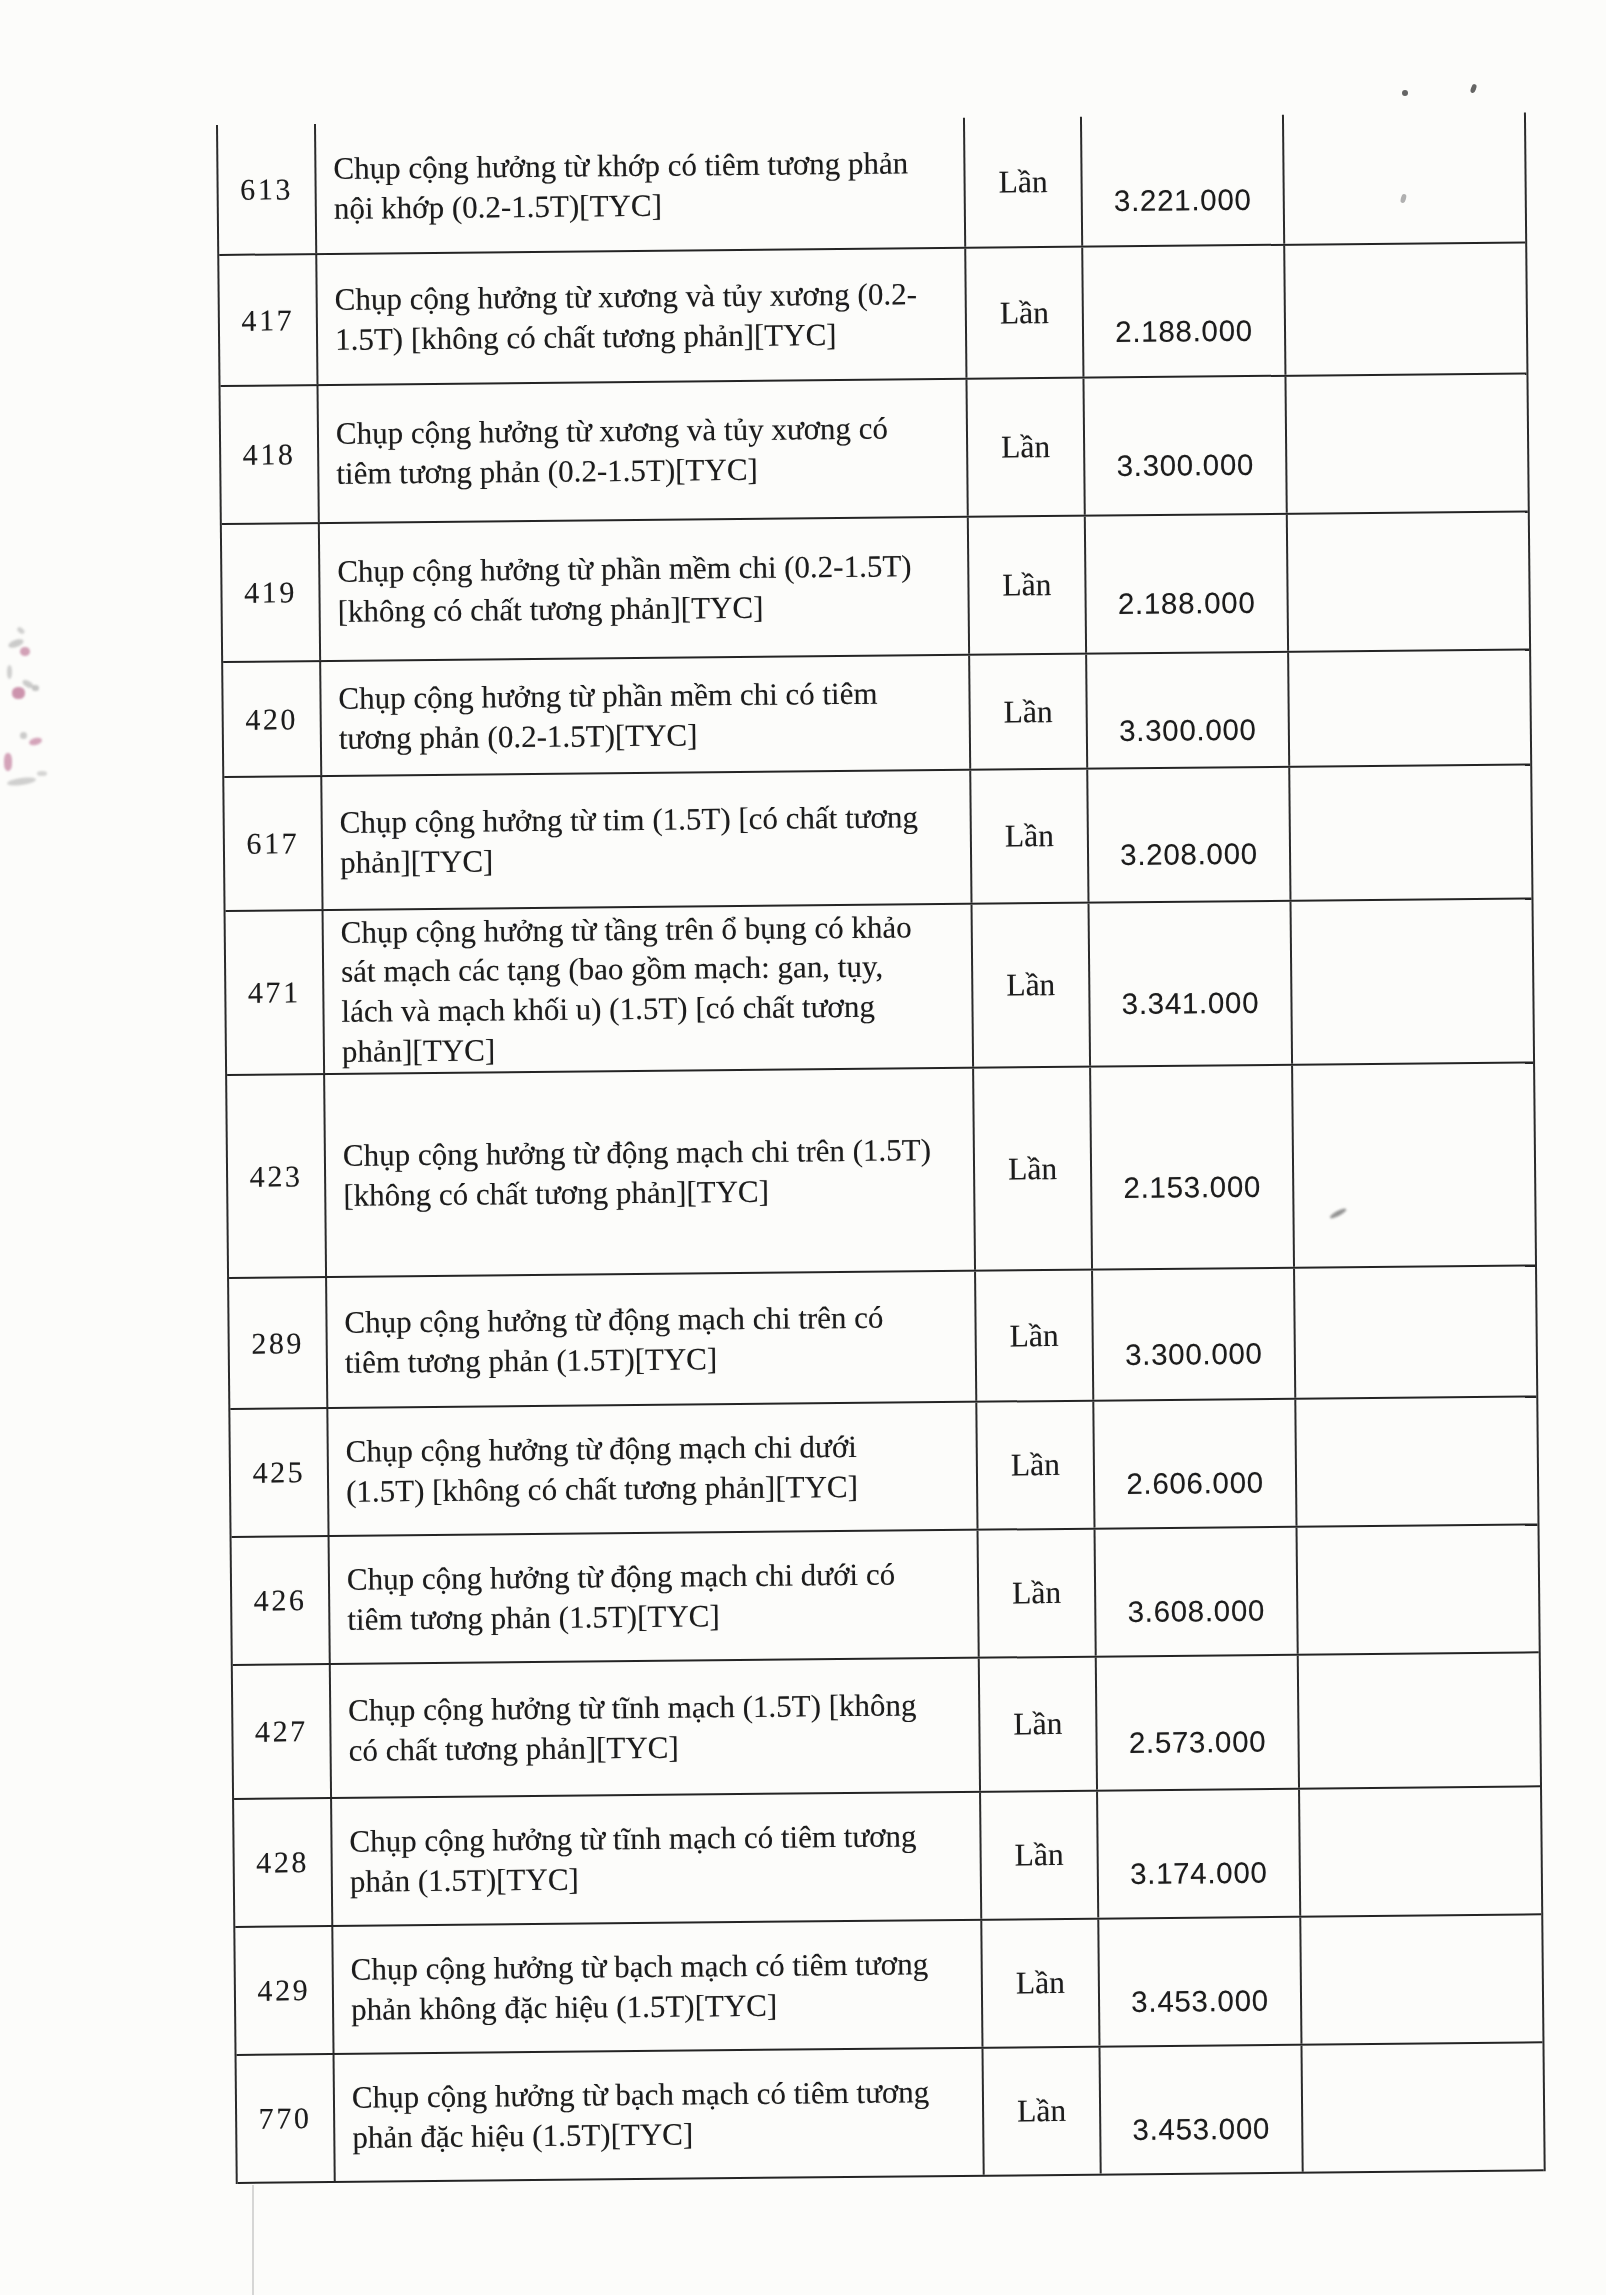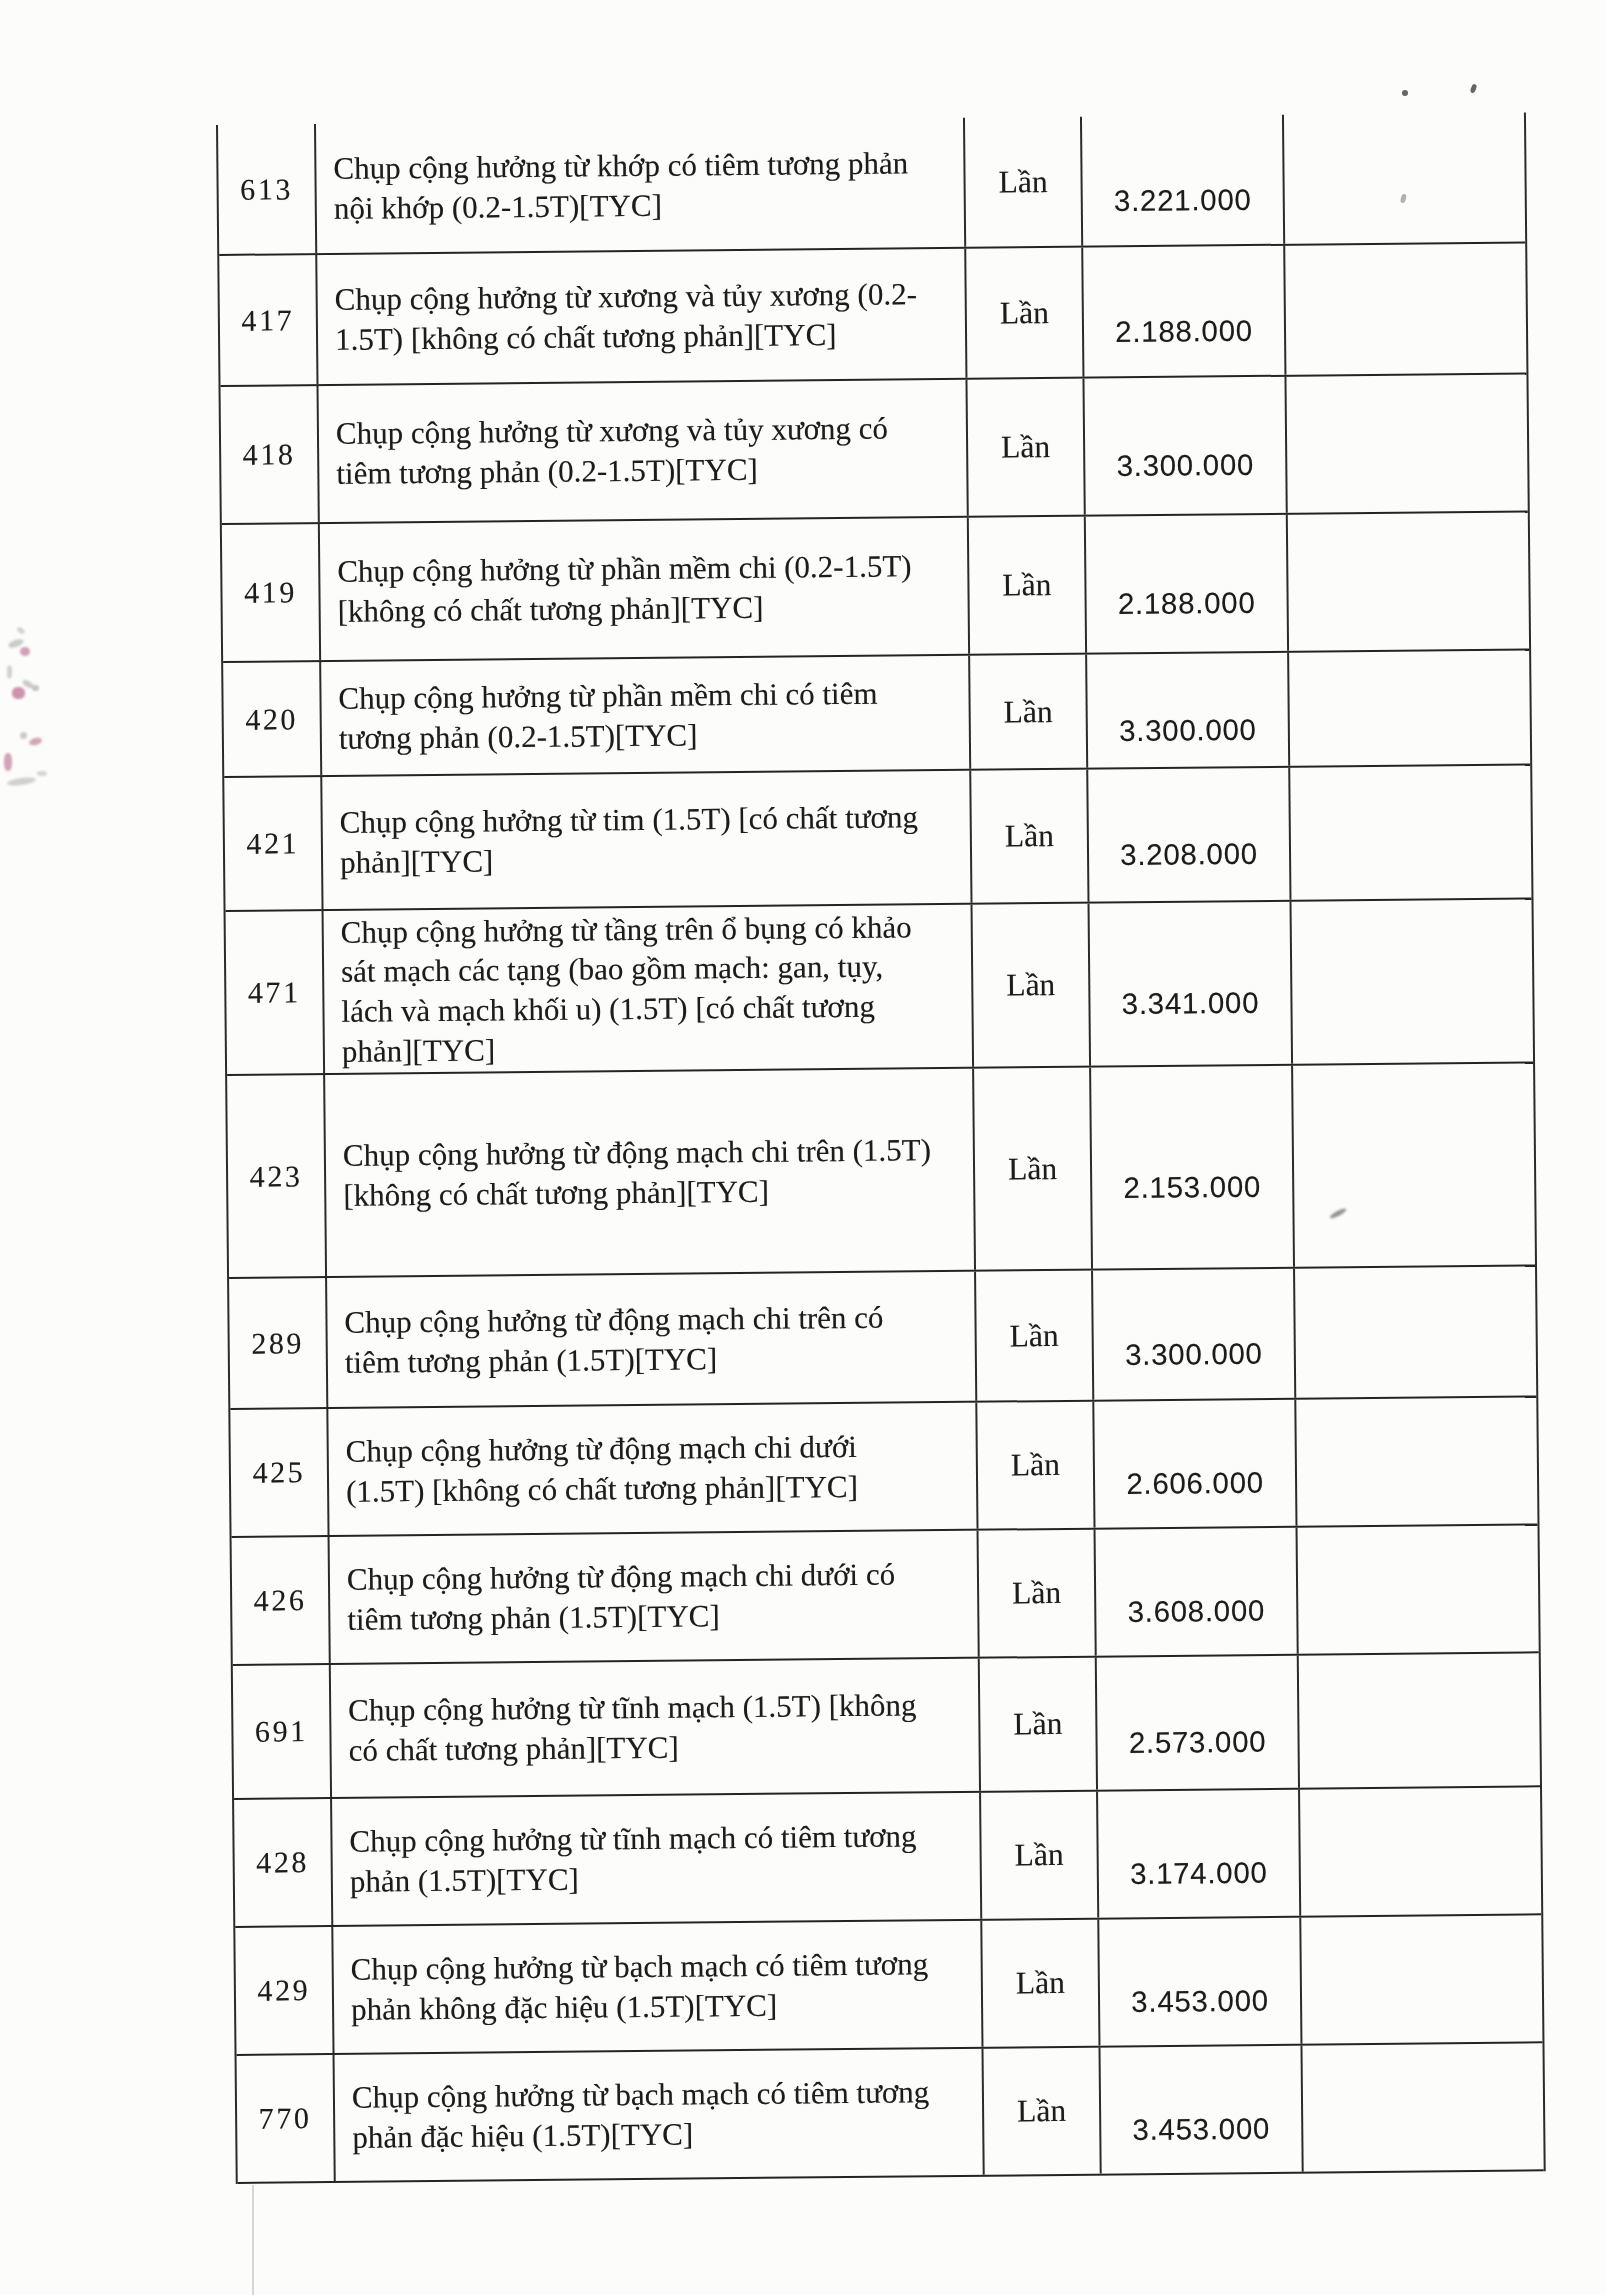--- a/index.html
+++ b/index.html
@@ -139,21 +139,21 @@
     <div class="cell c-unit">
       <span>Lần</span>
     </div>
     <div class="cell c-price">
       <span>3.300.000</span>
     </div>
     <div class="cell c-empty"></div>
   </div>
     <div class="row" style="height: 134px;">
     <div class="cell c-no">
-      <span>421</span>
+      <span>617</span>
     </div>
     <div class="cell c-desc">
       <span>Chụp cộng hưởng từ tim (1.5T) [có chất tương phản][TYC]</span>
     </div>
     <div class="cell c-unit">
       <span>Lần</span>
     </div>
     <div class="cell c-price">
       <span>3.208.000</span>
     </div>
@@ -229,21 +229,21 @@
     <div class="cell c-unit">
       <span>Lần</span>
     </div>
     <div class="cell c-price">
       <span>3.608.000</span>
     </div>
     <div class="cell c-empty"></div>
   </div>
     <div class="row" style="height: 134px;">
     <div class="cell c-no">
-      <span>691</span>
+      <span>427</span>
     </div>
     <div class="cell c-desc">
       <span>Chụp cộng hưởng từ tĩnh mạch (1.5T) [không có chất tương phản][TYC]</span>
     </div>
     <div class="cell c-unit">
       <span>Lần</span>
     </div>
     <div class="cell c-price">
       <span>2.573.000</span>
     </div>

